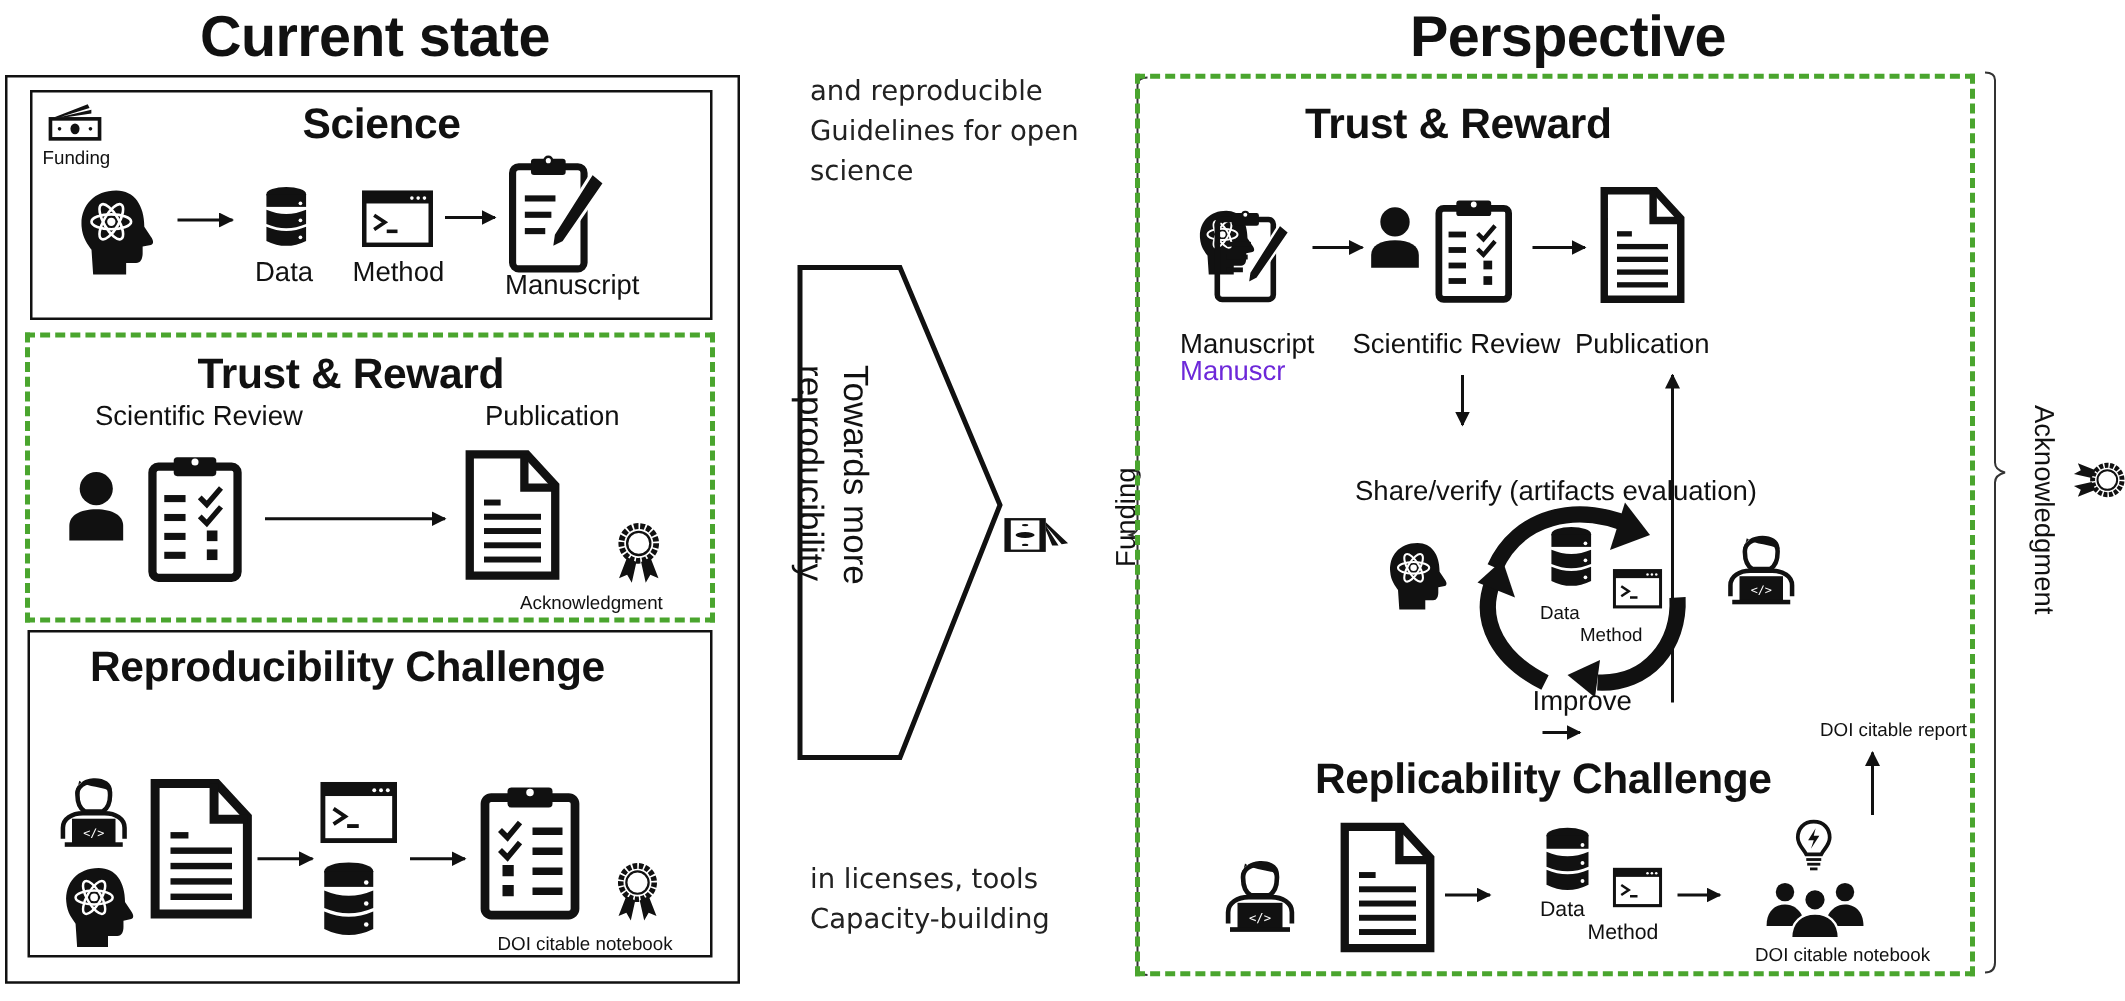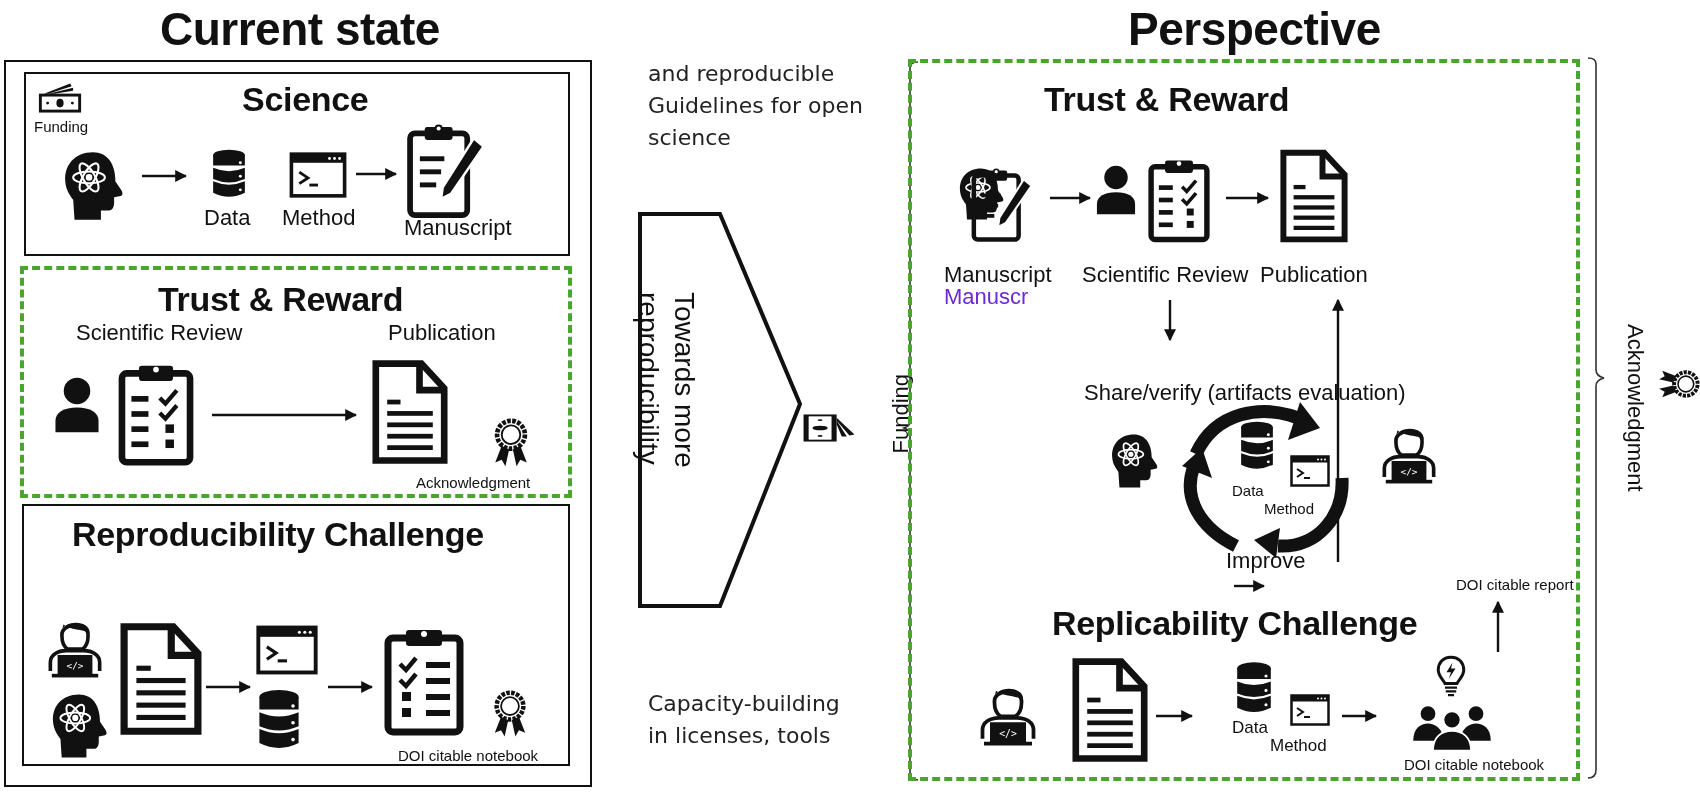--- a/index.html
+++ b/index.html
@@ -269,22 +269,22 @@
 <div class="vert lbl-lg" style="left:664px;top:292px;transform:rotate(90deg);font-size:28px;">reproducibility</div>
 
 <div class="icon" style="left:815px;top:400px;width:28px;height:56px;transform:rotate(90deg);transform-origin:center;">
     <svg viewBox="0 0 60 44" preserveAspectRatio="none">
       <use href="#s-money"></use>
     </svg>
   </div>
 <div class="vert lbl" style="left:888px;top:374px;transform:rotate(-90deg) translateX(-100%);font-size:22px;">Funding</div>
 
 <div class="abs side" style="left:648px;top:688px;">
+  <div>in licenses, tools</div>
   <div>Capacity-building</div>
-  <div>in licenses, tools</div>
 </div>
 
 <svg class="abs" style="left:900px;top:58px;" width="20" height="726">
   <path d="M18 4 Q10 4 10 10 L10 364 Q10 368 4 370 Q10 372 10 376 L10 716 Q10 722 18 722" fill="none" stroke="#333" stroke-width="1.6"></path>
 </svg>
 
 <div class="abs h1" style="left:1128px;top:2px;">Perspective</div>
 <div class="box-dash" style="left:908px;top:59px;width:672px;height:722px;"></div>
 
 <div class="abs h2" style="left:1044px;top:80px;">Trust &amp; Reward</div>

